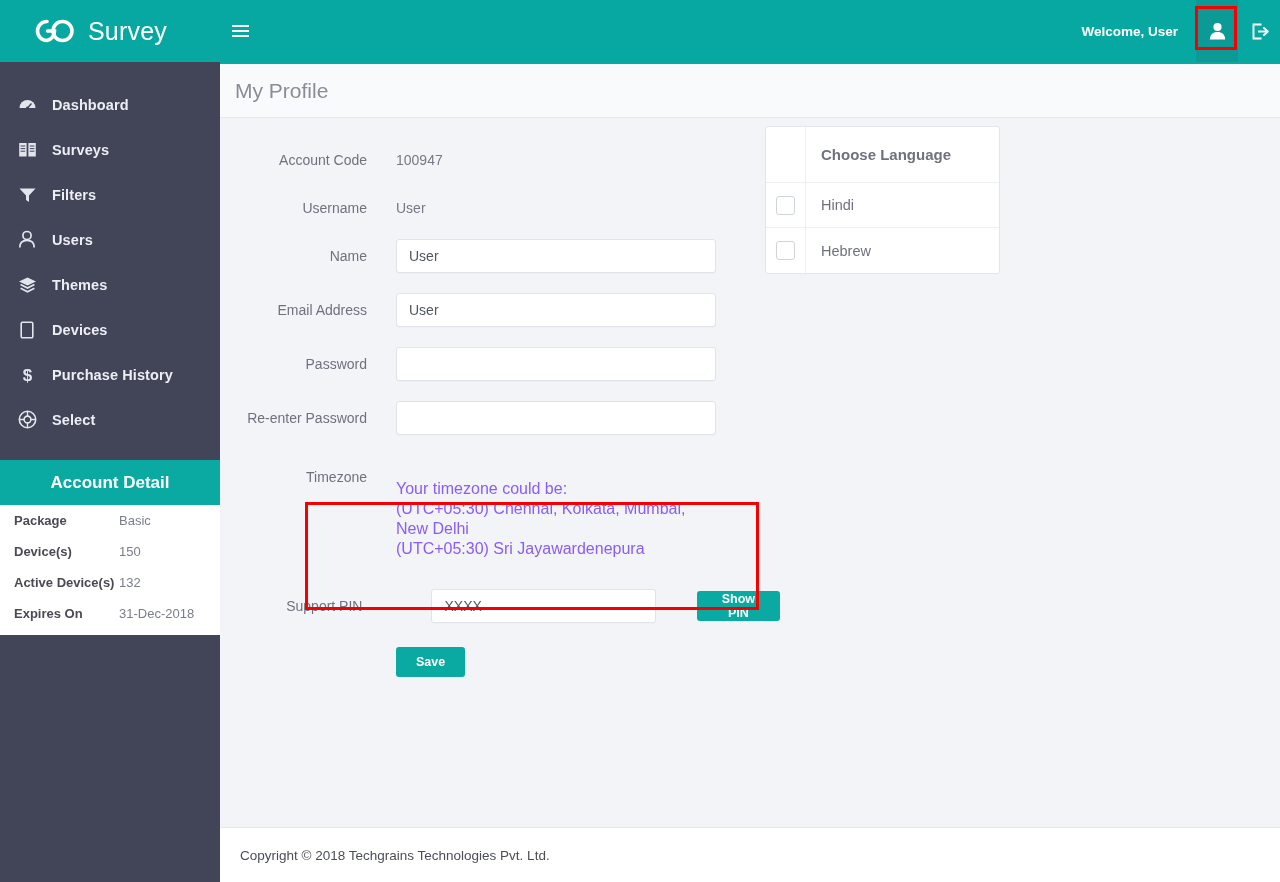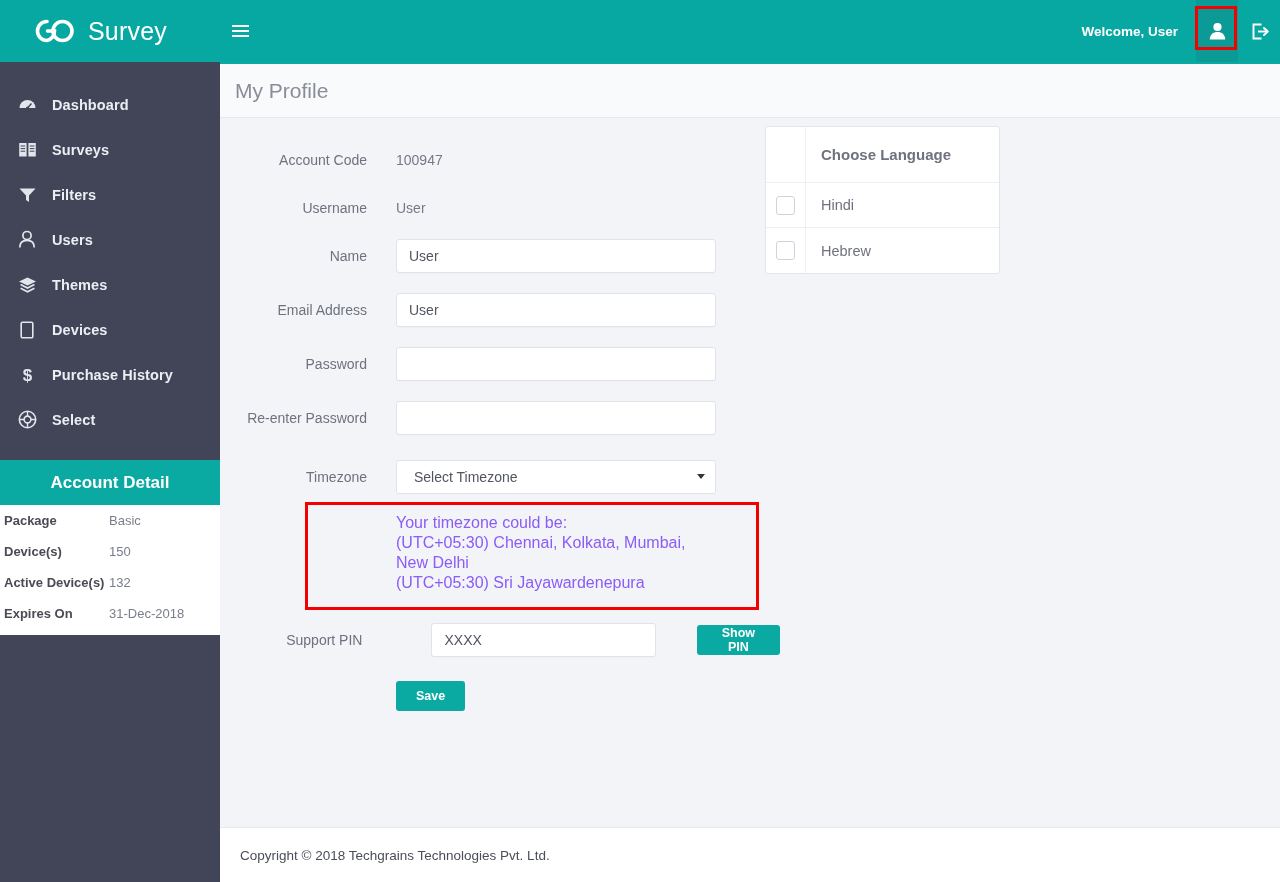--- a/index.html
+++ b/index.html
@@ -66,21 +66,21 @@
   .acct-card {
     margin: 18px 10px 0 0; width: 220px; background: #ffffff;
   }
   .acct-head {
     background: #0aa9a2; color: #ffffff; height: 45px;
     display: flex; align-items: center; justify-content: center;
     font-size: 17px; font-weight: bold;
   }
   .acct-body { background: #ffffff; padding: 0 0 6px 0; }
   .acct-row {
-    display: flex; align-items: center; height: 31px; padding: 0 4px;
+    display: flex; align-items: center; height: 31px; padding: 0 14px;
     font-size: 13px;
   }
   .acct-k { width: 105px; color: #4a4a55; font-weight: bold; }
   .acct-v { color: #7a7d8a; }
 
   
   .content {
     position: absolute; left: 220px; top: 62px; width: 1060px; height: 820px;
     background: #f2f4f8;
   }
@@ -369,26 +369,20 @@
         <div class="frow" style="margin-top:20px;">
           <div class="flabel">Re-enter Password</div>
           <div class="fcontrol">
             <input class="finput" type="password" value="" style="">
           </div>
         </div>
 
         <div class="frow" style="margin-top:25px;">
           <div class="flabel">Timezone</div>
           <div class="fcontrol">
-            <div class="select-wrap">
-              <div class="fselect">
-                <span>Select Timezone</span>
-              </div>
-              <span class="caret"></span>
-            </div>
             <div class="tz-hint">
               <div>Your timezone could be:</div>
               <div>(UTC+05:30) Chennai, Kolkata, Mumbai, New Delhi</div>
               <div>(UTC+05:30) Sri Jayawardenepura</div>
             </div>
           </div>
         </div>
 
         <div class="frow" style="margin-top:30px;gap:40px;">
           <div class="flabel">Support PIN</div>

